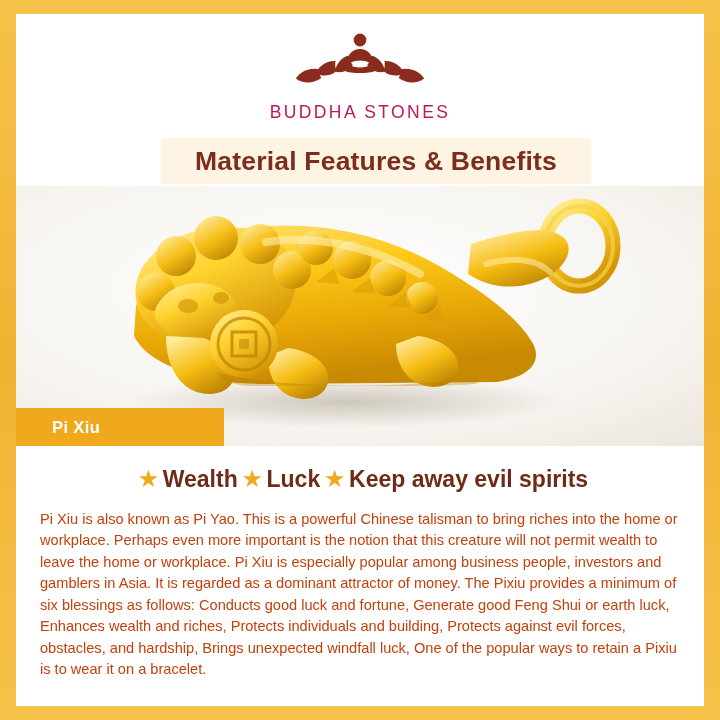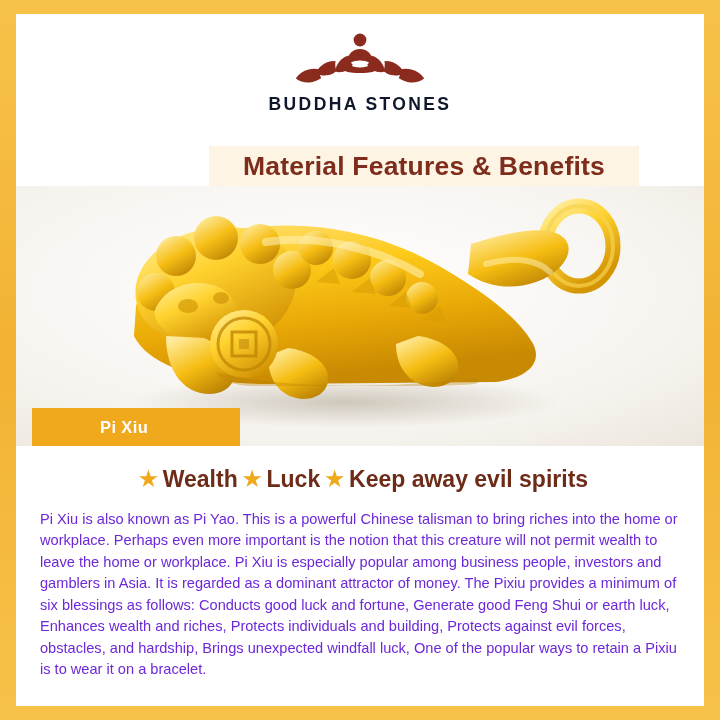--- a/index.html
+++ b/index.html
@@ -65,40 +65,39 @@
   }
 
   .logo-mark {
     width: 150px;
     height: 62px;
     margin: 0 auto;
     display: block;
   }
 
   .brand-name {
-    margin-top: 4px;
+    margin-top: 12px;
     font-size: 17.5px;
     letter-spacing: 2.4px;
-    font-weight: bold;
-    color: #0f172a;
+    font-weight: normal;
+    color: #be185d;
     font-family: "Liberation Sans", sans-serif;
   }
 
   
   .title-band {
     position: absolute;
-    top: 132px;
+    top: 124px;
     left: 145px;
     width: 430px;
-    height: 40px;
+    height: 46px;
     background: #fdf4e3;
     display: flex;
     align-items: center;
     justify-content: center;
-    margin-left: 48px;
   }
   .title-band-text {
     font-size: 26.5px;
     font-weight: bold;
     color: #7e2d1c;
     letter-spacing: 0.2px;
     white-space: nowrap;
   }
 
   
@@ -113,28 +112,28 @@
   }
 
   .photo-canvas {
     position: absolute;
     inset: 0;
   }
 
   
   .photo-label {
     position: absolute;
-    left: 16px;
+    left: 0;
     bottom: 0;
     width: 208px;
     height: 38px;
     background: #f0a81d;
     display: flex;
     align-items: center;
-    padding-left: 68px;
+    padding-left: 36px;
     box-sizing: border-box;
   }
   .photo-label-text {
     color: #ffffff;
     font-size: 16.5px;
     font-weight: bold;
     letter-spacing: 0.4px;
   }
 
   
@@ -164,21 +163,21 @@
     position: relative;
     top: -1px;
   }
   .benefits-line .kw {
     color: #6d2b18;
   }
 
   .paragraph {
     font-size: 14.6px;
     line-height: 1.47;
-    color: #6d28d9;
+    color: #c2410c;
     text-align: left;
     font-family: "Liberation Sans", sans-serif;
   }
 </style>
 </head>
 <body>
 
 <div class="page">
 
   <div class="frame-top"></div>

